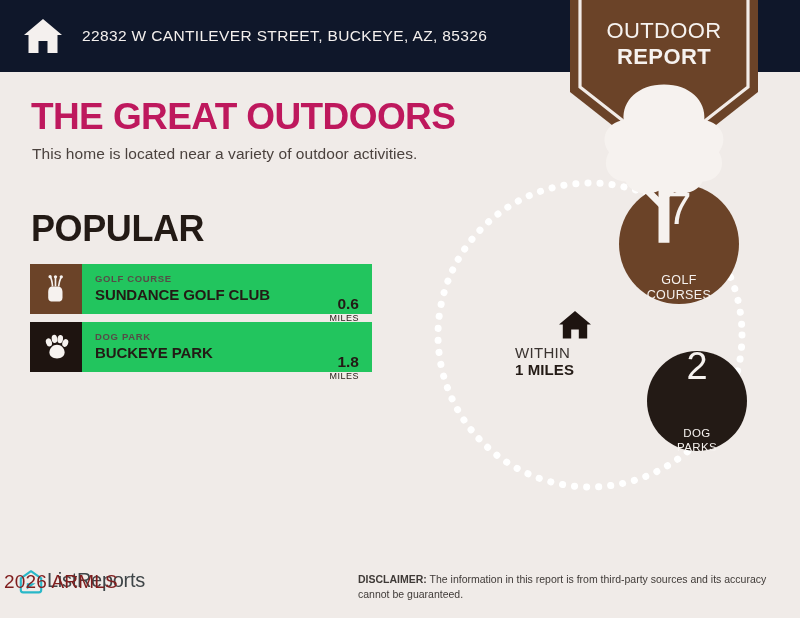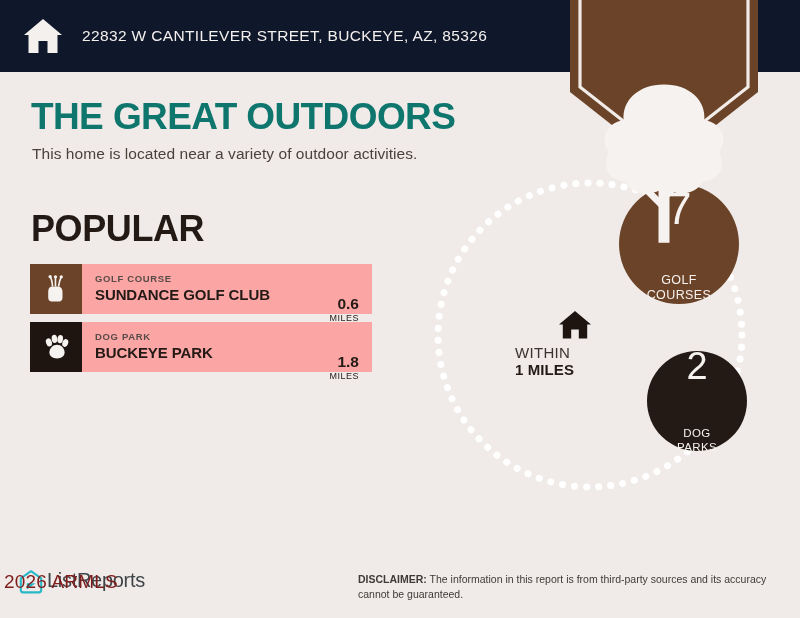--- a/index.html
+++ b/index.html
@@ -56,21 +56,21 @@
     position: absolute; left: 0; top: 78px;
     width: 188px;
     display: flex; justify-content: center;
   }
 
   
   #headline {
     position: absolute; left: 31px; top: 96px;
     font-size: 37px;
     font-weight: 700;
-    color: #0f766e;
+    color: #be185d;
     letter-spacing: -0.6px;
   }
   #subhead {
     position: absolute; left: 32px; top: 145px;
     font-size: 15.5px;
     color: #4b423e;
     letter-spacing: 0.05px;
   }
 
   
@@ -80,21 +80,21 @@
     font-weight: 700;
     color: #231a15;
     letter-spacing: -0.4px;
   }
   #cards {
     position: absolute; left: 30px; top: 264px;
     width: 342px;
   }
   .card {
     display: flex; align-items: stretch;
-    background: #fca5a5;
+    background: #22c55e;
     height: 50px;
     margin-bottom: 8px;
   }
   .card-icon {
     width: 52px; flex: 0 0 52px;
     display: flex; align-items: center; justify-content: center;
   }
   .card-icon.golf { background: #6b4328; }
   .card-icon.dog  { background: #1e1410; }
   .card-body {
@@ -233,20 +233,24 @@
       </svg>
     </span>
     <span id="header-address">22832 W CANTILEVER STREET, BUCKEYE, AZ, 85326</span>
   </div>
 
   <div id="badge">
     <svg viewBox="0 0 188 168" width="188" height="168" aria-hidden="true">
       <path d="M0 0 L188 0 L188 92 L94 166 L0 92 Z" fill="#6b4328"></path>
       <path d="M10 0 L10 87 L94 153 L178 87 L178 0" fill="none" stroke="#f2ece8" stroke-width="3.2"></path>
     </svg>
+    <div id="badge-text">
+      <div class="l1">OUTDOOR</div>
+      <div class="l2">REPORT</div>
+    </div>
     <div id="badge-tree">
       <svg viewBox="0 0 46 52" width="46" height="52" aria-hidden="true">
         <path d="M23 2 C15 2 10 7 10.5 13 C5 14 3 19 6 23 C3.5 27 6 32 11 32
                  C13 36 19 37 23 34 C27 37 33 36 35 32 C40 32 42.5 27 40 23
                  C43 19 41 14 35.5 13 C36 7 31 2 23 2 Z" fill="#f6f2ef"></path>
         <rect x="21.3" y="30" width="3.4" height="21" fill="#f6f2ef"></rect>
         <path d="M23 40 L16 33 M23 37 L30 30" stroke="#f6f2ef" stroke-width="2.1" fill="none"></path>
       </svg>
     </div>
   </div>

